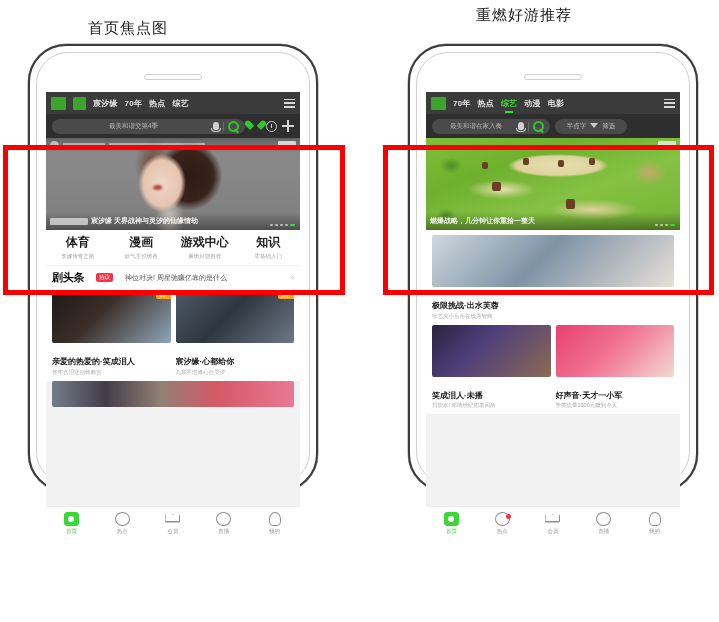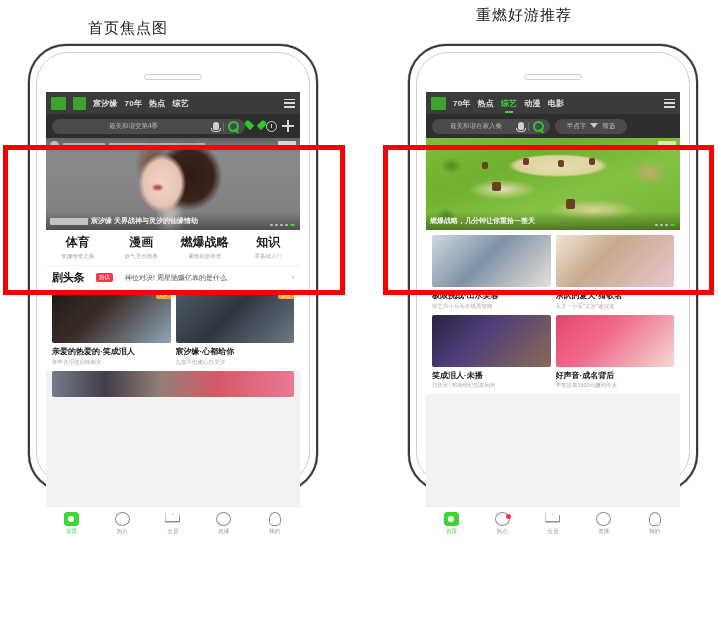--- a/index.html
+++ b/index.html
@@ -427,21 +427,21 @@
     padding: 1px 3px;
     border-radius: 0 2px 0 2px;
   }
   .thumb-a { background: linear-gradient(135deg,#4f5a66 0%,#2e3640 45%,#6d7886 100%); }
   .thumb-b { background: linear-gradient(135deg,#1d1a19 0%,#3b2d28 40%,#8fa6b8 100%); }
   .thumb-c { background: linear-gradient(135deg,#cfd8de 0%,#7f93a6 45%,#e6e0d8 100%); }
   .thumb-d { background: linear-gradient(135deg,#efe5d6 0%,#c9a98c 40%,#e8c7cf 100%); }
   .thumb-e { background: linear-gradient(135deg,#2b2340 0%,#4f3f7a 40%,#8b6a55 100%); }
   .thumb-f { background: linear-gradient(135deg,#e8426f 0%,#f07090 45%,#f4d9d2 100%); }
   .card-title {
-    margin-top: 3px;
+    margin-top: 13px;
     font-size: 8px;
     font-weight: bold;
     color: #161616;
     white-space: nowrap;
     overflow: hidden;
   }
   .card-sub {
     margin-top: 1.5px;
     font-size: 5.5px;
     color: #a9a9a9;
@@ -600,21 +600,21 @@
       <div class="cats">
         <div class="cat">
           <div class="cat-name">体育</div>
           <div class="cat-sub">李娜传奇之路</div>
         </div>
         <div class="cat">
           <div class="cat-name">漫画</div>
           <div class="cat-sub">妖气王也燃番</div>
         </div>
         <div class="cat">
-          <div class="cat-name">燃爆战略</div>
+          <div class="cat-name">游戏中心</div>
           <div class="cat-sub">重燃好游推荐</div>
         </div>
         <div class="cat">
           <div class="cat-name">知识</div>
           <div class="cat-sub">零基础入门</div>
         </div>
       </div>
 
       <div class="headline">
         <span class="headline-title">剧头条</span>
@@ -722,36 +722,31 @@
             <i class="on"></i>
         </div>
       </div>
 
       <div class="cardgrid" style="padding-top:5px">
         <div class="card">
           <div class="card-thumb thumb-c"></div>
           <div class="card-title">极限挑战·出水芙蓉</div>
           <div class="card-sub">张艺兴小岳岳在线秀智商</div>
         </div>
-        <div class="card">
-          <div class="card-thumb thumb-d"></div>
-          <div class="card-title">乐队的夏天·猜歌名</div>
-          <div class="card-sub">天才一小军"文言"速沉迷</div>
-        </div>
       </div>
 
       <div class="cardgrid">
         <div class="card">
           <div class="card-thumb thumb-e"></div>
           <div class="card-title">笑成泪人·未播</div>
           <div class="card-sub">日饮水! 邓琦经纪犯老回所</div>
         </div>
         <div class="card">
           <div class="card-thumb thumb-f"></div>
-          <div class="card-title">好声音·成名背后</div>
+          <div class="card-title">好声音·天才一小军</div>
           <div class="card-sub">学英流量1600元赚到今天</div>
         </div>
       </div>
 
       <div class="tabbar">
         <div class="tab active">
           <div class="tab-ico"></div>
           <div class="tab-label">首页</div>
         </div>
         <div class="tab">

